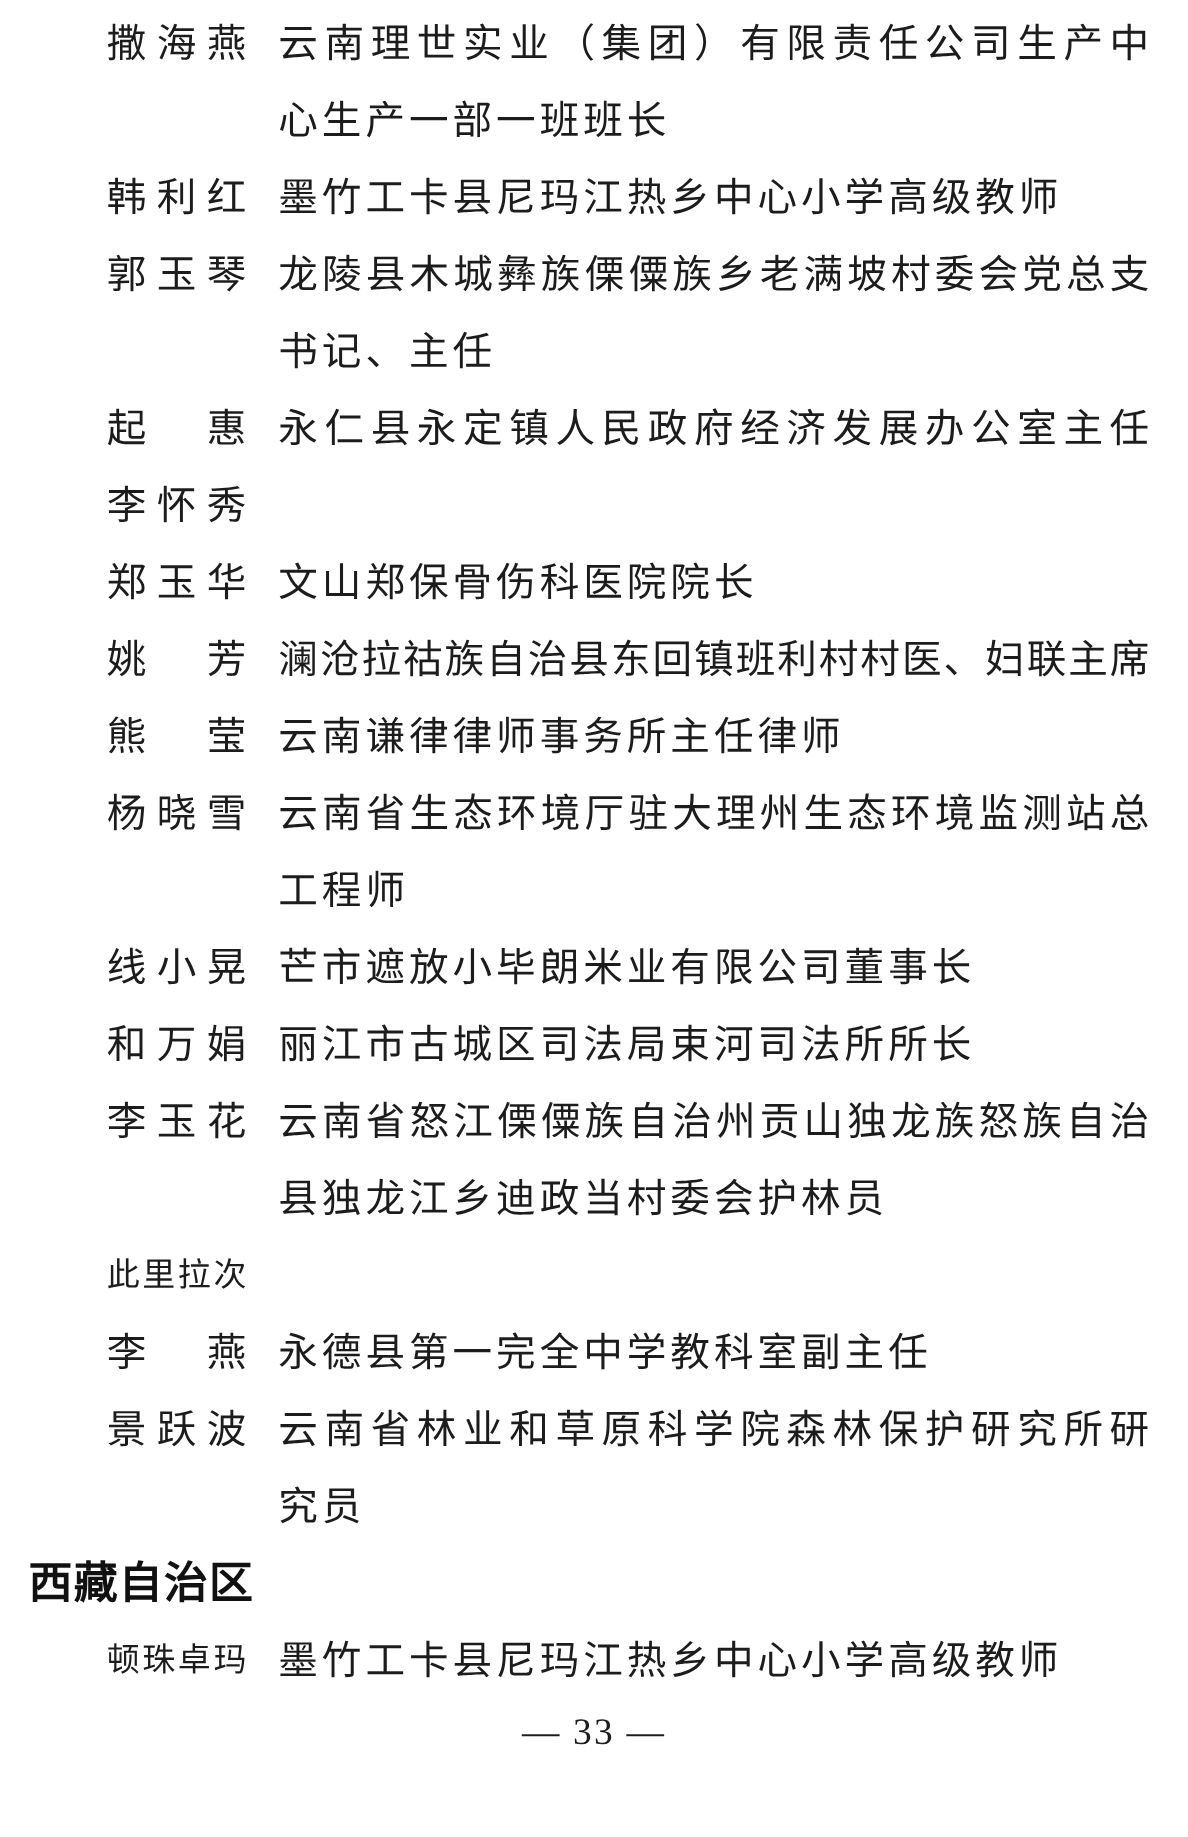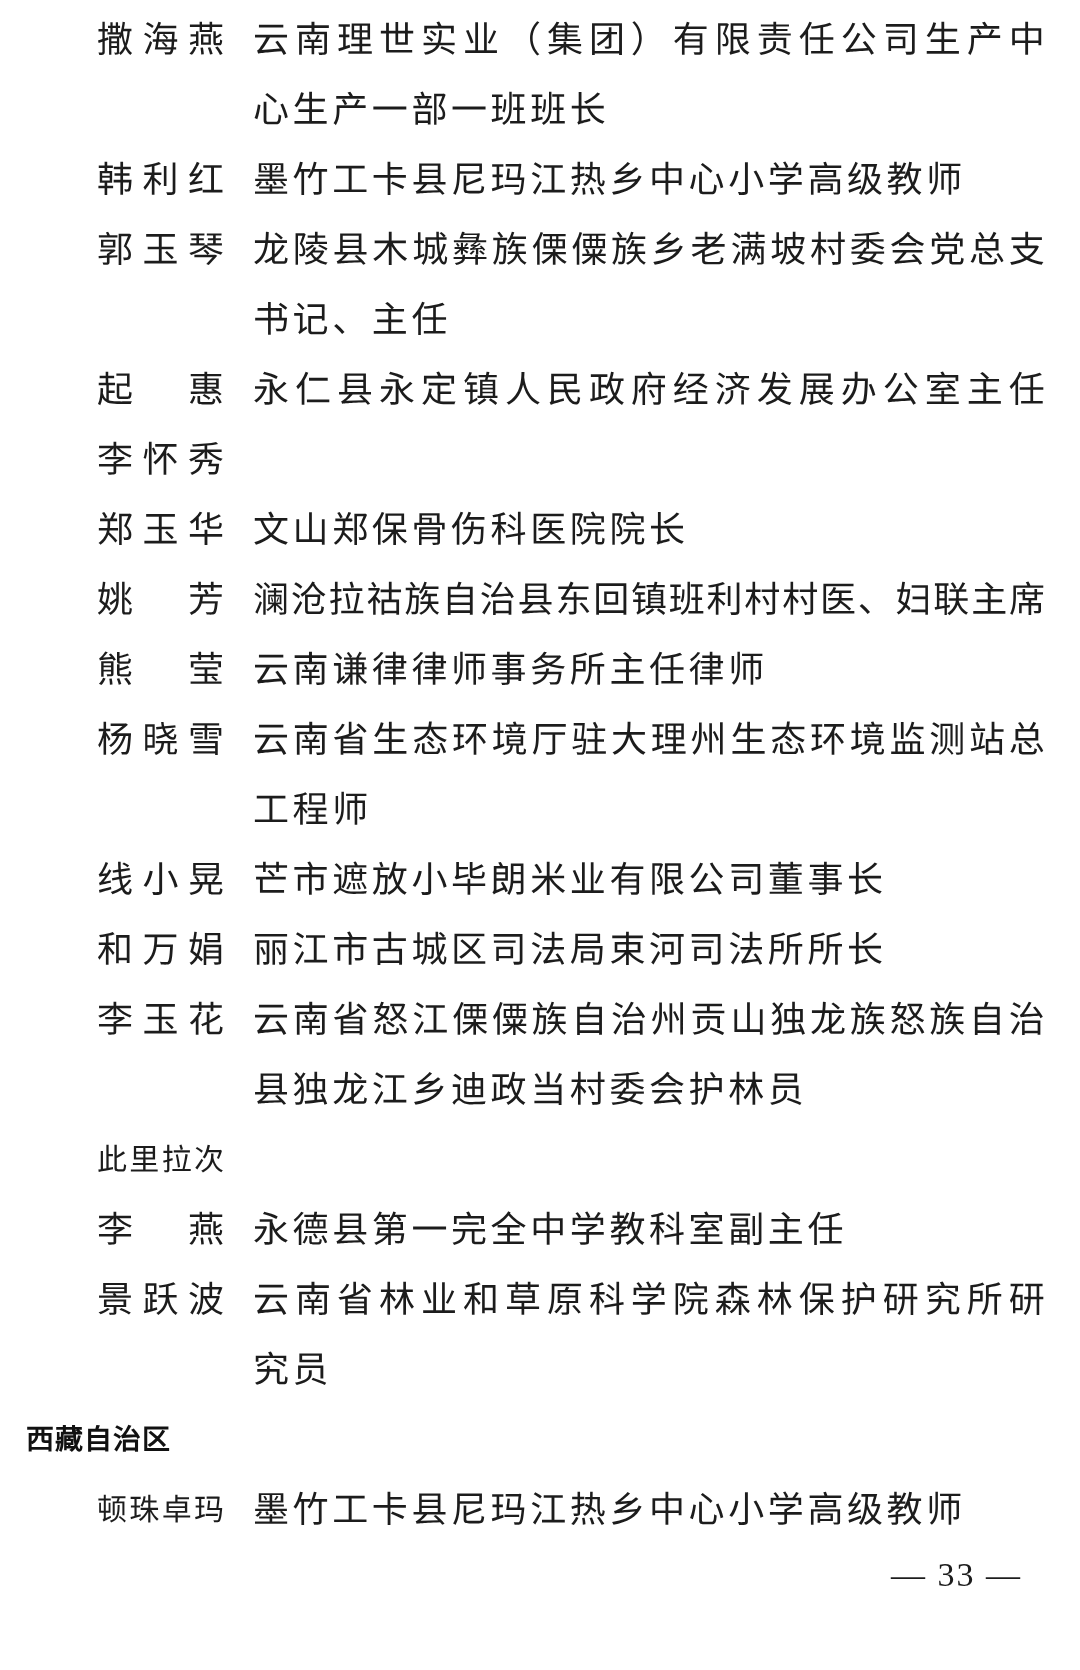--- a/index.html
+++ b/index.html
@@ -41,28 +41,27 @@
     display:flex;
     justify-content:space-between;
     letter-spacing:0;
     white-space:normal;
   }
   .distribute span{display:block;}
   .section-heading{
     margin-left:26px;
     font-family:"Liberation Sans","DejaVu Sans",sans-serif;
     font-weight:bold;
-    font-size:28px;
+    font-size:40px;
     line-height:70px;
     letter-spacing:1px;
     color:#111111;
   }
   .page-number{
-    text-align:right;
-    padding-right:58px;
+    text-align:center;
     font-size:34px;
     line-height:60px;
     letter-spacing:2px;
     color:#1c1c1c;
   }
 </style>
 </head>
 <body>
 
 <div class="page">

